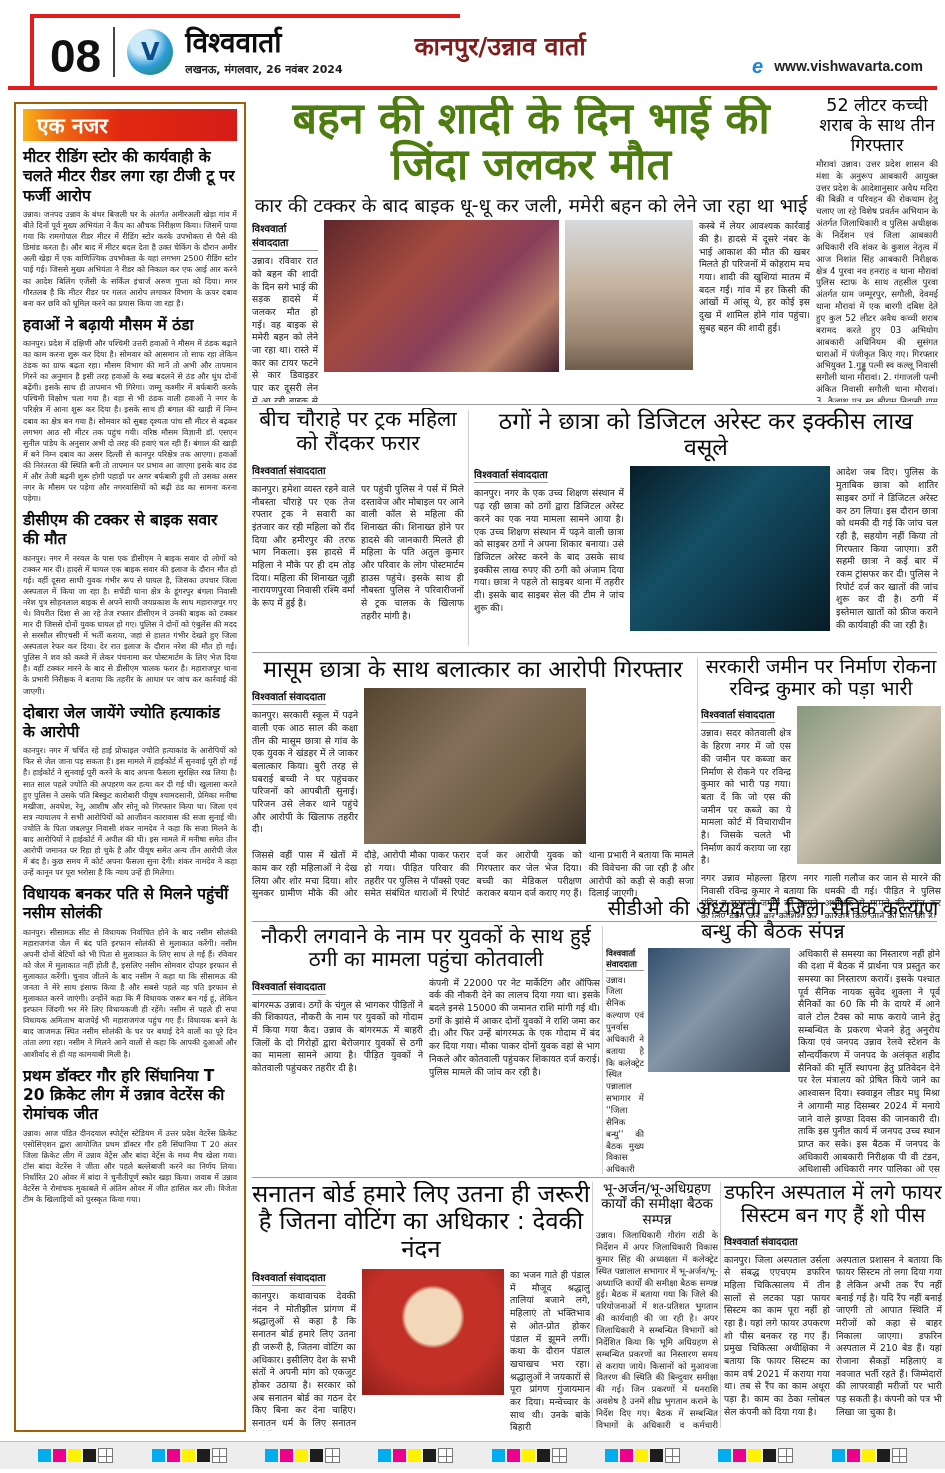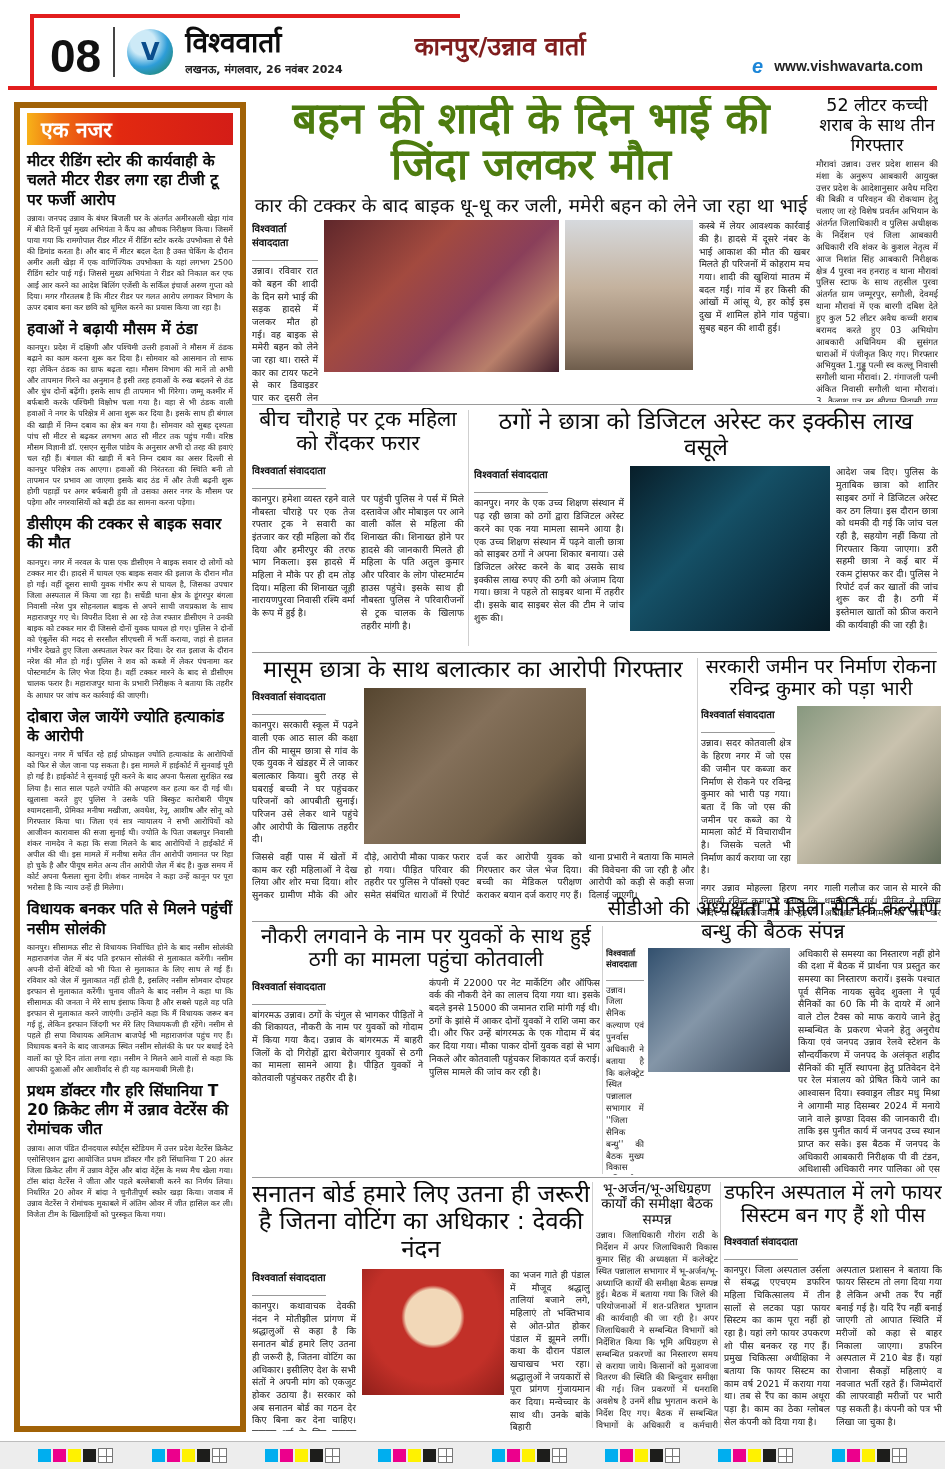--- a/index.html
+++ b/index.html
@@ -19,33 +19,33 @@
   .brand{font-size:28px;font-weight:700;color:#0d0d0d;line-height:1.05;}
   .dateline{font-size:11px;font-weight:700;color:#222;margin-top:3px;}
   .section-title{position:absolute;left:300px;width:400px;top:28px;text-align:center;
                  font-size:25px;font-weight:700;color:#7f1d1d;}
   .site{position:absolute;right:22px;top:56px;display:flex;align-items:center;gap:11px;
         font-family:"Liberation Sans",sans-serif;font-size:14px;font-weight:700;color:#222;}
   .eicon{color:#1c86d8;font-size:20px;font-weight:900;font-style:italic;line-height:1;}
   .eicon::before{content:"e";}
   
   .sidebar{position:absolute;left:14px;top:102px;width:232px;height:1330px;
-           border:6px solid #a16207;padding:5px 7px;box-sizing:border-box;overflow:hidden;}
+           border:2px solid #a16207;padding:5px 7px;box-sizing:border-box;overflow:hidden;}
   .sb-head{height:32px;background:linear-gradient(90deg,#f7b219 0,#ef6c12 16%,#e22910 45%,#d41d17 100%);
            color:#fff;font-size:21px;font-weight:700;display:flex;align-items:center;
            padding-left:14px;margin-bottom:5px;}
   .sb-art h3{font-size:15.5px;line-height:1.25;margin:7px 0 3px;color:#0c0c0c;font-weight:700;}
   .sb-art p{margin:0;font-size:7.8px;line-height:1.42;text-align:justify;color:#1d1d1d;}
   
   .block{position:absolute;overflow:hidden;box-sizing:border-box;}
   .h-main{font-size:43px;line-height:1.06;font-weight:700;text-align:center;color:#4d7c0f;margin:0;}
   .h-sub{font-size:19px;font-weight:400;text-align:center;margin:5px 0 1px;color:#101010;}
   h2.art{font-weight:400;text-align:center;color:#0b0b0b;margin:0 0 3px;line-height:1.14;}
   .byline{font-family:"Liberation Sans",sans-serif;font-size:10px;font-weight:700;color:#111;
-          border-bottom:1px solid #999;display:inline-block;padding-bottom:11px;margin:1px 0 4px;}
+          border-bottom:1px solid #999;display:inline-block;padding-bottom:1px;margin:1px 0 4px;}
   .b{font-size:9.2px;line-height:1.38;text-align:justify;color:#191919;margin:0;}
   .cols{display:flex;gap:6px;}
   .photo{flex:none;background-size:cover;}
   
   .ph-wedding{background:linear-gradient(135deg,#5f272b 0,#a34a3f 35%,#8a3f5a 60%,#b87f6a 80%,#42202c 100%);}
   .ph-portrait{background:linear-gradient(180deg,#d6d9dd 0,#c4b29e 45%,#9b8672 80%,#6e5d4c 100%);}
   .ph-hacker{background:linear-gradient(135deg,#081e29 0,#155066 40%,#0d3547 70%,#071c26 100%);}
   .ph-police{background:linear-gradient(135deg,#55452f 0,#84705a 40%,#6e5c45 70%,#3a3227 100%);}
   .ph-couple{background:linear-gradient(135deg,#87987f 0,#c9c2ae 45%,#a4a08c 70%,#656f5c 100%);}
   .ph-meeting{background:linear-gradient(135deg,#32506e 0,#8496a8 45%,#5a6b7e 75%,#3c4a5a 100%);}

